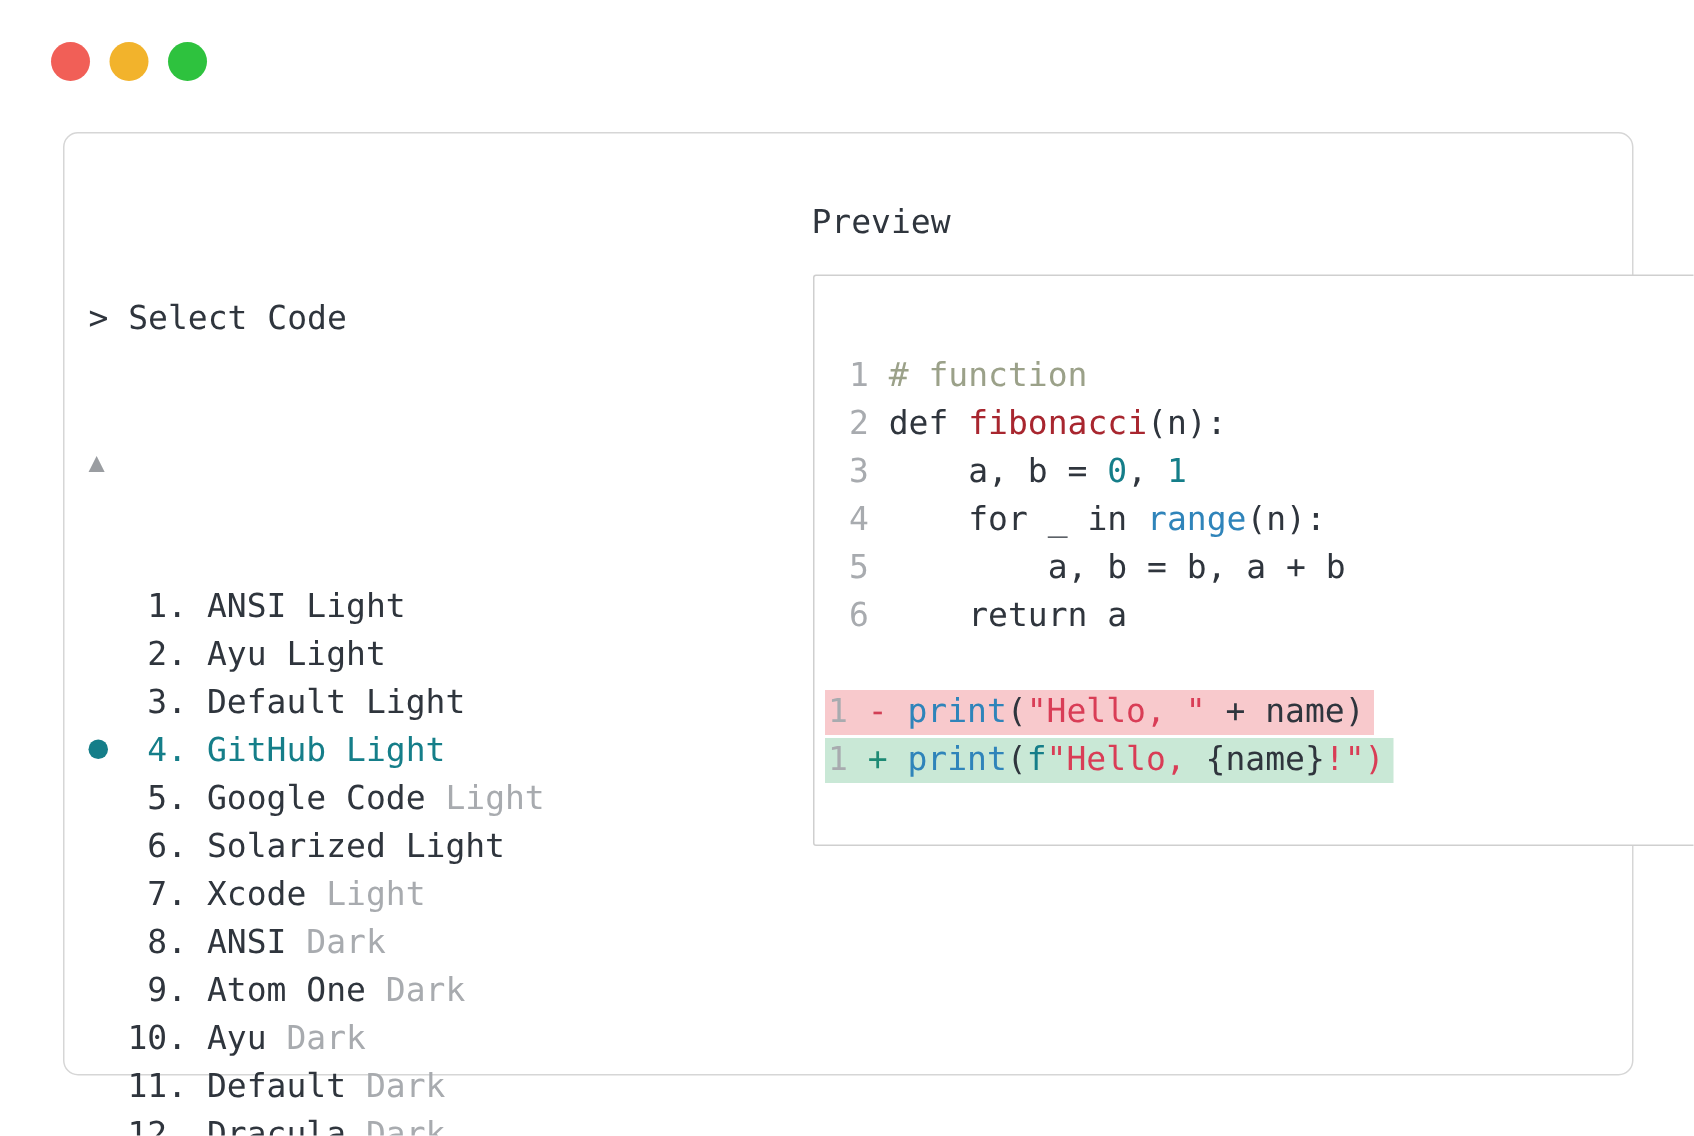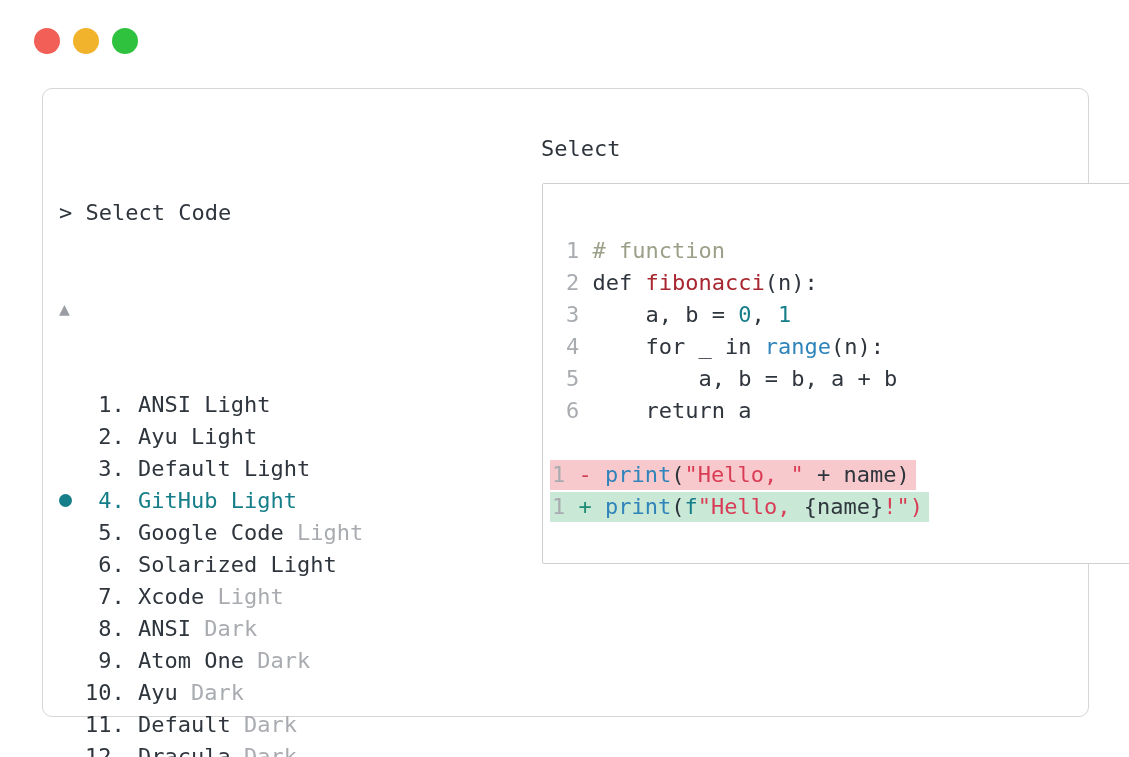--- a/index.html
+++ b/index.html
@@ -64,19 +64,19 @@
 
   <div class="left-col">
     <div class="line"><span class="caret">&gt;</span><span> </span><span>Select Code</span></div>
     <div class="line scroll-up"><span>▲</span></div>
     <div id="theme-rows"><div class="line row"><span class="marker"></span><span class="num"> 1. </span><span class="nm">ANSI Light</span></div><div class="line row"><span class="marker"></span><span class="num"> 2. </span><span class="nm">Ayu Light</span></div><div class="line row"><span class="marker"></span><span class="num"> 3. </span><span class="nm">Default Light</span></div><div class="line row selected"><span class="marker on"></span><span class="num"> 4. </span><span class="nm">GitHub Light</span></div><div class="line row"><span class="marker"></span><span class="num"> 5. </span><span class="nm">Google Code</span><span class="dim"> Light</span></div><div class="line row"><span class="marker"></span><span class="num"> 6. </span><span class="nm">Solarized Light</span></div><div class="line row"><span class="marker"></span><span class="num"> 7. </span><span class="nm">Xcode</span><span class="dim"> Light</span></div><div class="line row"><span class="marker"></span><span class="num"> 8. </span><span class="nm">ANSI</span><span class="dim"> Dark</span></div><div class="line row"><span class="marker"></span><span class="num"> 9. </span><span class="nm">Atom One</span><span class="dim"> Dark</span></div><div class="line row"><span class="marker"></span><span class="num">10. </span><span class="nm">Ayu</span><span class="dim"> Dark</span></div><div class="line row"><span class="marker"></span><span class="num">11. </span><span class="nm">Default</span><span class="dim"> Dark</span></div><div class="line row"><span class="marker"></span><span class="num">12. </span><span class="nm">Dracula</span><span class="dim"> Dark</span></div></div>
     
     
     
   </div>
 
-  <div class="preview-label">Select</div>
+  <div class="preview-label">Preview</div>
 
   <div class="preview-box">
     <div class="code" id="code-lines"><div class="cline"><span class="ln">1 </span><span class="c-comment"># function</span></div><div class="cline"><span class="ln">2 </span><span class="c-plain">def </span><span class="c-func">fibonacci</span><span class="c-plain">(n):</span></div><div class="cline"><span class="ln">3 </span><span class="c-plain">    a, b = </span><span class="c-number">0</span><span class="c-plain">, </span><span class="c-number">1</span></div><div class="cline"><span class="ln">4 </span><span class="c-plain">    for _ in </span><span class="c-builtin">range</span><span class="c-plain">(n):</span></div><div class="cline"><span class="ln">5 </span><span class="c-plain">        a, b = b, a + b</span></div><div class="cline"><span class="ln">6 </span><span class="c-plain">    return a</span></div><div class="cline"> </div><div class="cline"><span class="hl removed"><span class="ln">1 </span><span class="c-minus">- </span><span class="c-builtin">print</span><span class="c-plain">(</span><span class="c-string">"Hello, "</span><span class="c-plain"> + name)</span></span></div><div class="cline"><span class="hl added"><span class="ln">1 </span><span class="c-plus">+ </span><span class="c-builtin">print</span><span class="c-plain">(</span><span class="c-fprefix">f</span><span class="c-string">"Hello, </span><span class="c-plain">{name}</span><span class="c-string">!")</span></span></div></div>
   </div>
 
 </div>
 
 </body></html>

